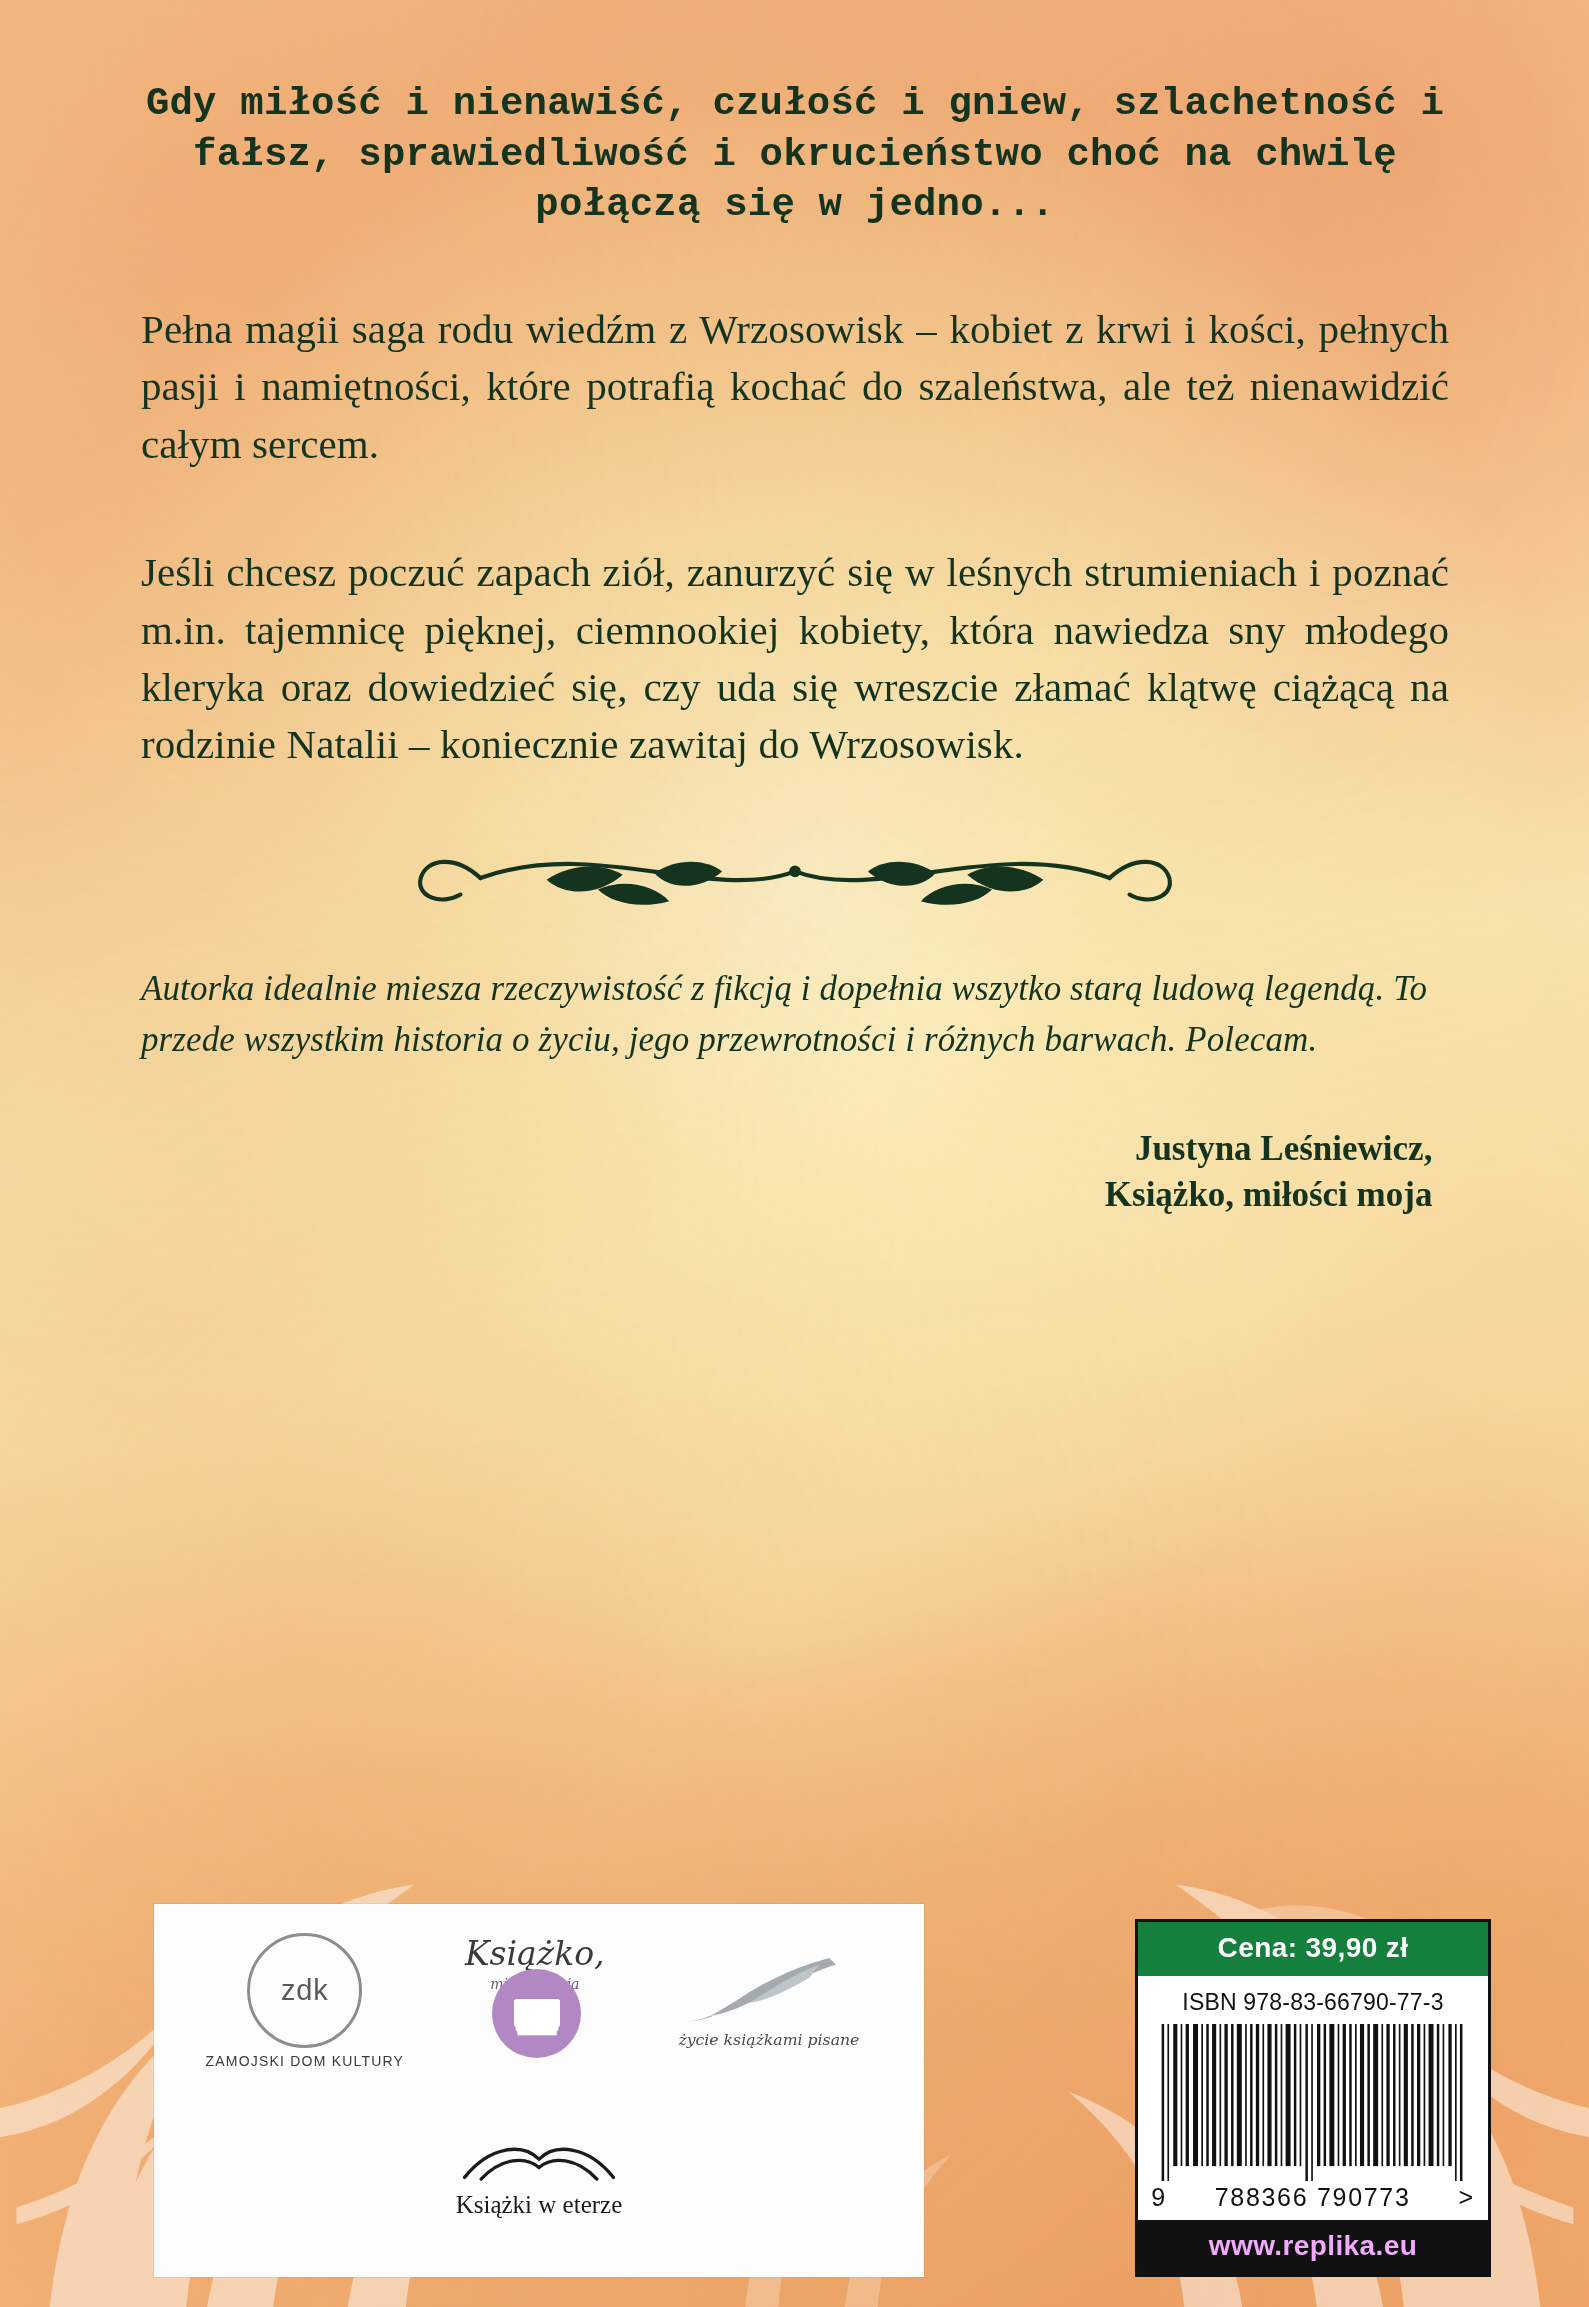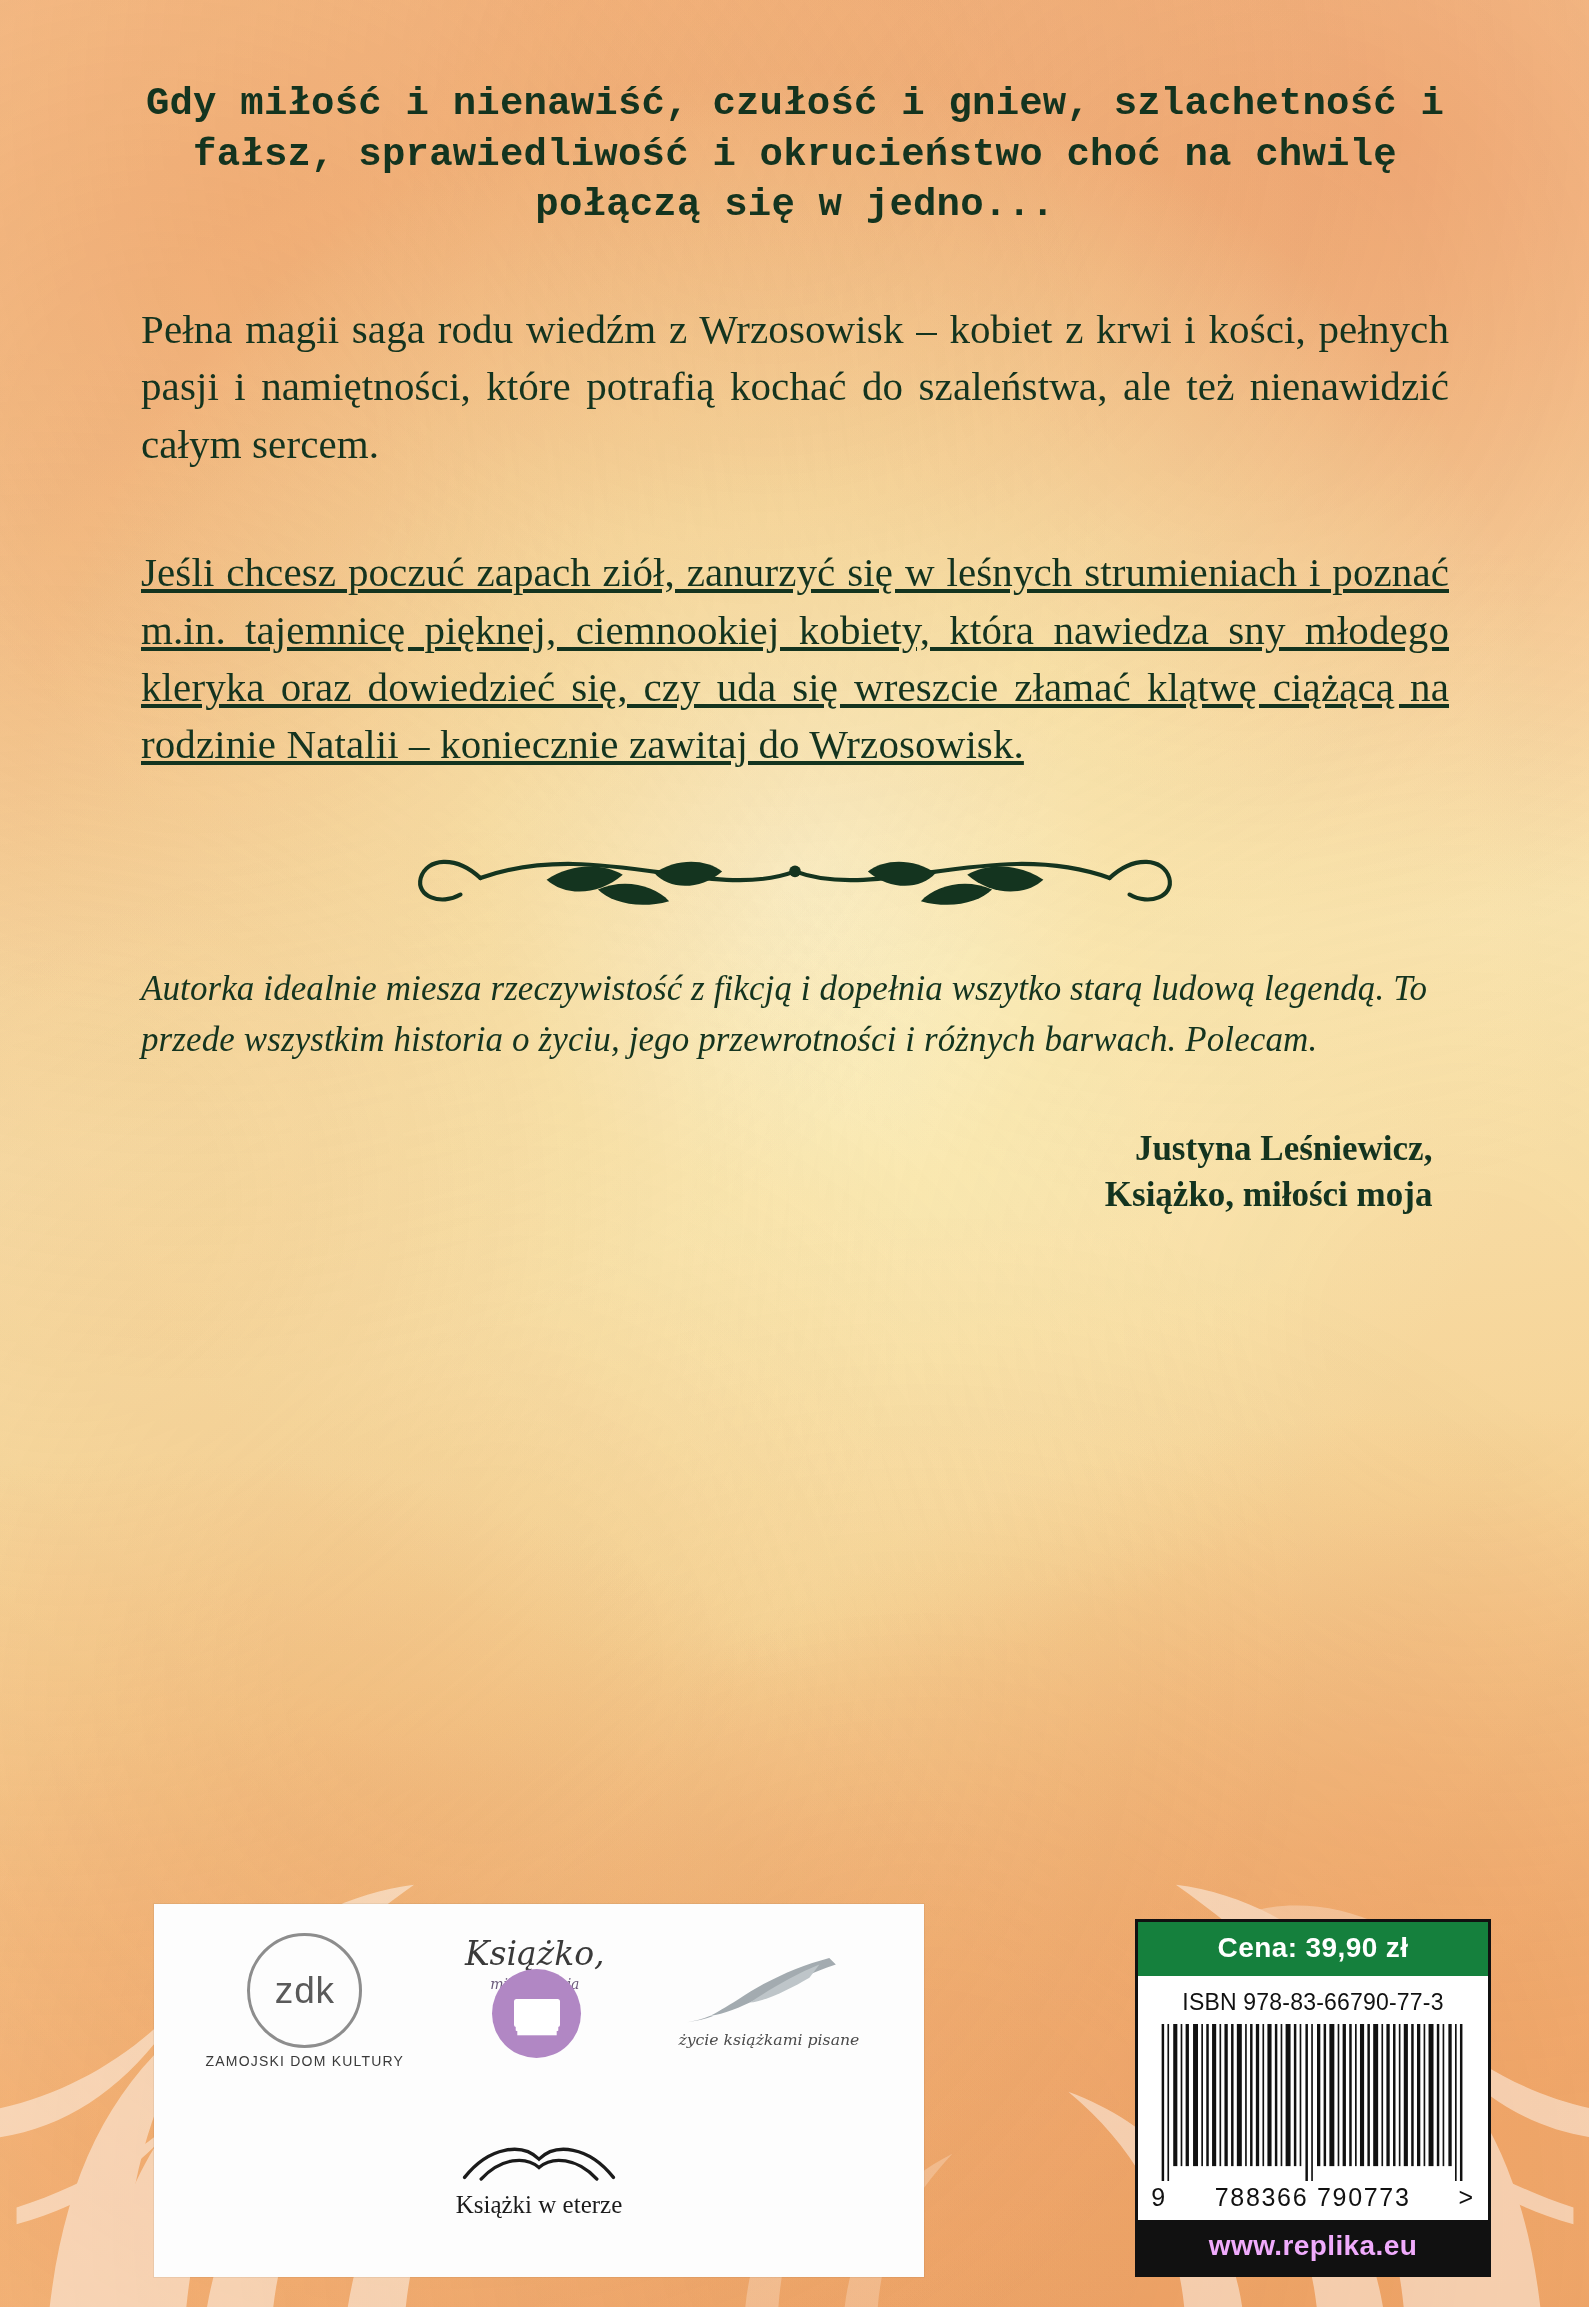--- a/index.html
+++ b/index.html
@@ -81,21 +81,21 @@
 
   .para {
     margin: 0;
     color: #14341f;
     font-size: 41px;
     line-height: 1.40;
     text-align: justify;
     letter-spacing: 0.1px;
   }
   .para.first { margin-top: 70px; }
-  .para.second { margin-top: 71px; text-decoration: underline; }
+  .para.second { margin-top: 71px; }
 
   .ornament {
     margin: 46px auto 0;
     width: 828px;
     height: 116px;
   }
   .ornament svg { display:block; width:100%; height:100%; }
 
   .review {
     margin: 28px 0 0;
@@ -141,21 +141,21 @@
   }
   .logo-cell {
     display: flex;
     flex-direction: column;
     align-items: center;
     justify-content: center;
     gap: 5px;
   }
   .zdk-mark {
     font-family: "Liberation Sans", sans-serif;
-    font-size: 37px;
+    font-size: 29px;
     color: #5a5a5a;
     border: 3.3px solid #8d8d8d;
     border-radius: 50%;
     width: 109px;
     height: 109px;
     display: flex;
     align-items: center;
     justify-content: center;
     letter-spacing: 0.8px;
   }

